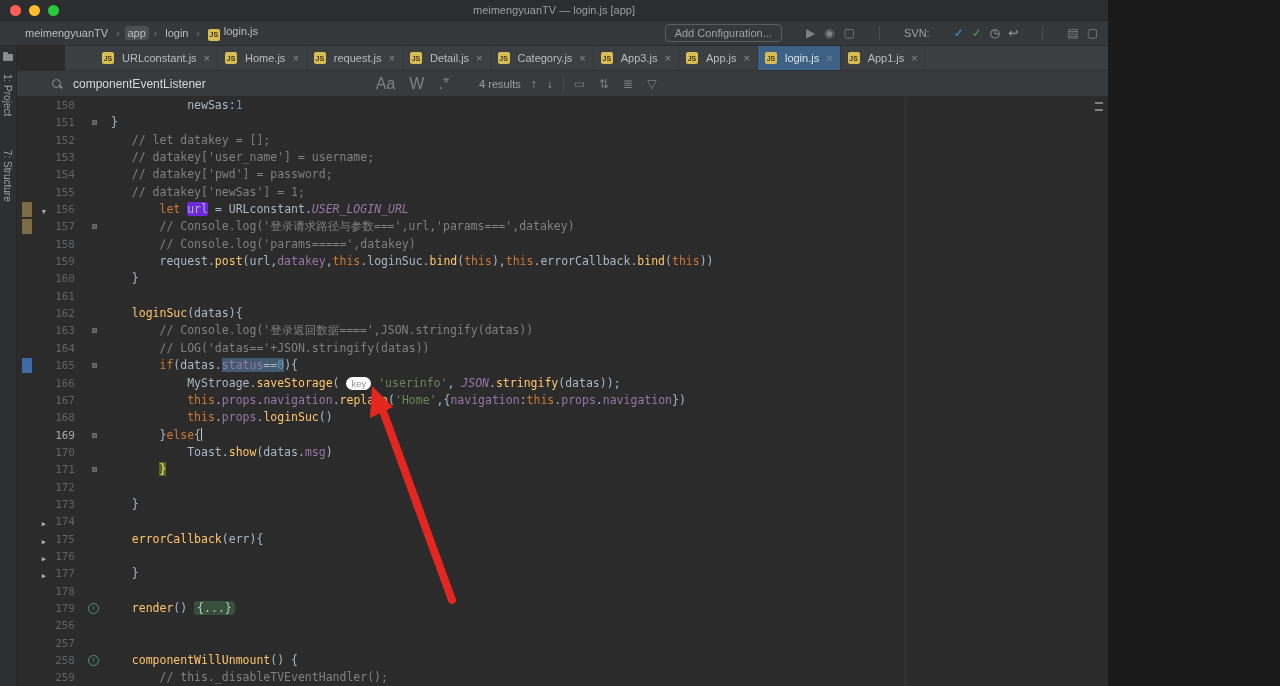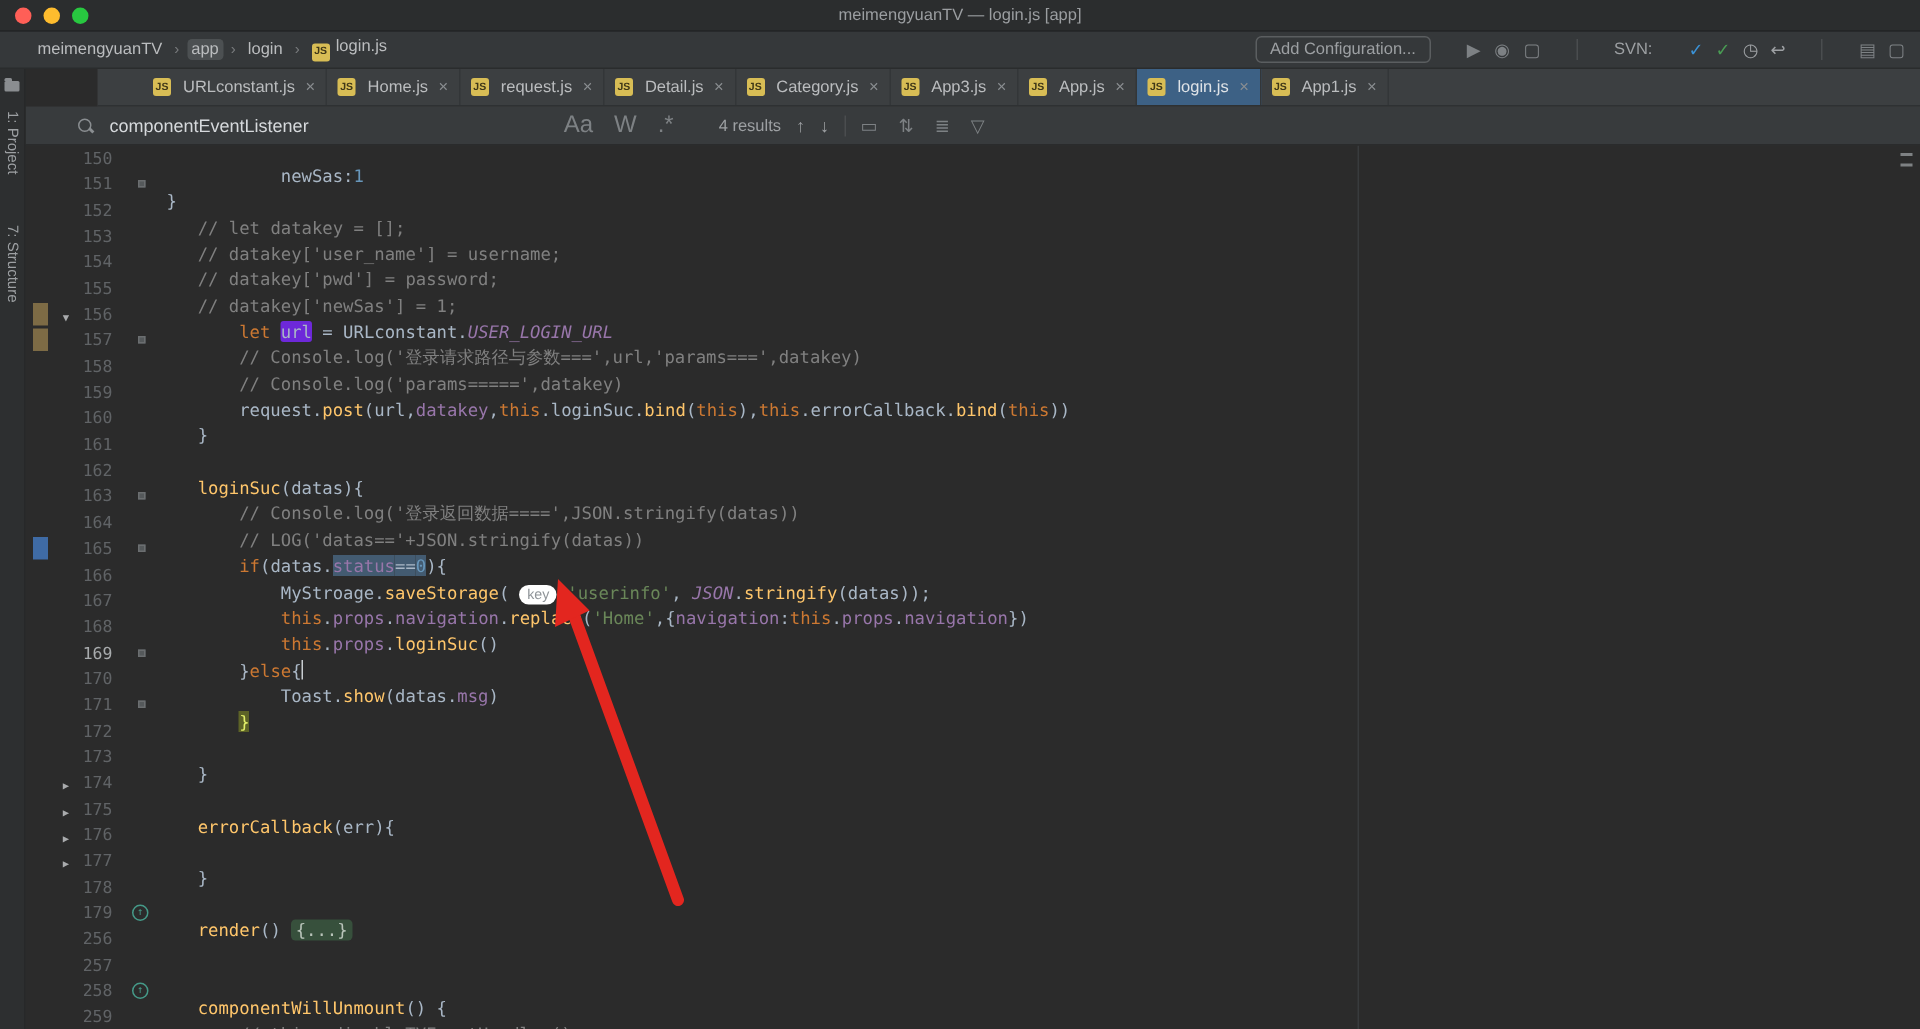--- a/index.html
+++ b/index.html
@@ -1,16 +1,16 @@
 <!DOCTYPE html>
 <html><head>
 <meta charset="utf-8">
 <style>
   html,body{margin:0;padding:0;background:#1a1a1a;}
-  .window{position:relative;width:1280px;height:686px;background:#2b2b2b;overflow:hidden;
+  .window{position:relative;width:1108px;height:686px;background:#2b2b2b;overflow:hidden;
           font-family:"Liberation Sans",sans-serif;-webkit-font-smoothing:antialiased;}
   
   .titlebar{height:20px;background:#2b2d2e;border-bottom:1px solid #232526;display:flex;align-items:center;position:relative;}
   .lights{position:absolute;left:10px;top:5px;display:flex;gap:8px;}
   .light{width:11px;height:11px;border-radius:50%;}
   .light.red{background:#ff5f57}.light.yellow{background:#febc2e}.light.green{background:#28c840}
   .title{flex:1;text-align:center;font-size:11px;color:#9b9ea1;}
   
   .navbar{height:25px;box-sizing:border-box;background:#35383a;border-bottom:1px solid #2a2c2d;
           display:flex;align-items:center;padding:0 10px 0 22px;font-size:11px;color:#bbbdbf;}
@@ -57,21 +57,21 @@
   .marks{flex:0 0 30px;position:relative;}
   .tri{position:absolute;right:1px;top:3px;font-size:7px;color:#a9abad;font-style:normal;}
   .block{position:absolute;left:5px;top:1px;width:10px;height:15px;}
   .block.tan{background:#7d6b45}.block.blue{background:#3f6ba5}
   .lnum{flex:0 0 34px;text-align:right;color:#606366;font-size:11px;padding-right:6px;box-sizing:border-box;}
   .lnum.cur{color:#a8abad;}
   .fold{flex:0 0 26px;position:relative;}
   .sq{position:absolute;left:11px;top:6px;width:5px;height:5px;background:#55595b;border:1px solid #6b6e70;box-sizing:border-box;}
   .ovr{position:absolute;left:7px;top:3px;width:11px;height:11px;border:1.5px solid #459988;border-radius:50%;
        color:#459988;font-size:7px;line-height:9px;text-align:center;font-style:normal;box-sizing:border-box;}
-  .codeln{flex:1;white-space:pre;padding-left:4px;margin-top:12px;}
+  .codeln{flex:1;white-space:pre;padding-left:4px;}
   .d{color:#a9b7c6}.k{color:#cc7832}.s{color:#6a8759}.c{color:#808080}.f{color:#ffc66b}
   .p{color:#9876aa}.pi{color:#9876aa;font-style:italic}.n{color:#6897bb}
   .u{}
   .sel{background:#435b71;}
   .hl{background:#6d28d9;border-radius:2px;}
   .hint{background:#ffffff;color:#8f9498;border-radius:7px;font-size:9.5px;font-family:"Liberation Sans",sans-serif;padding:1px 5px;}
   .foldbox{background:#37503c;color:#b9c4ba;border-radius:3px;padding:0 3px;}
   .brace{background:#5d6327;color:#e3f06a;}
   .caret{display:inline-block;width:1px;height:13px;background:#c8cdd1;vertical-align:-2px;}
   .guide{position:absolute;left:888px;top:0;bottom:0;width:1px;background:#383b3d;}

